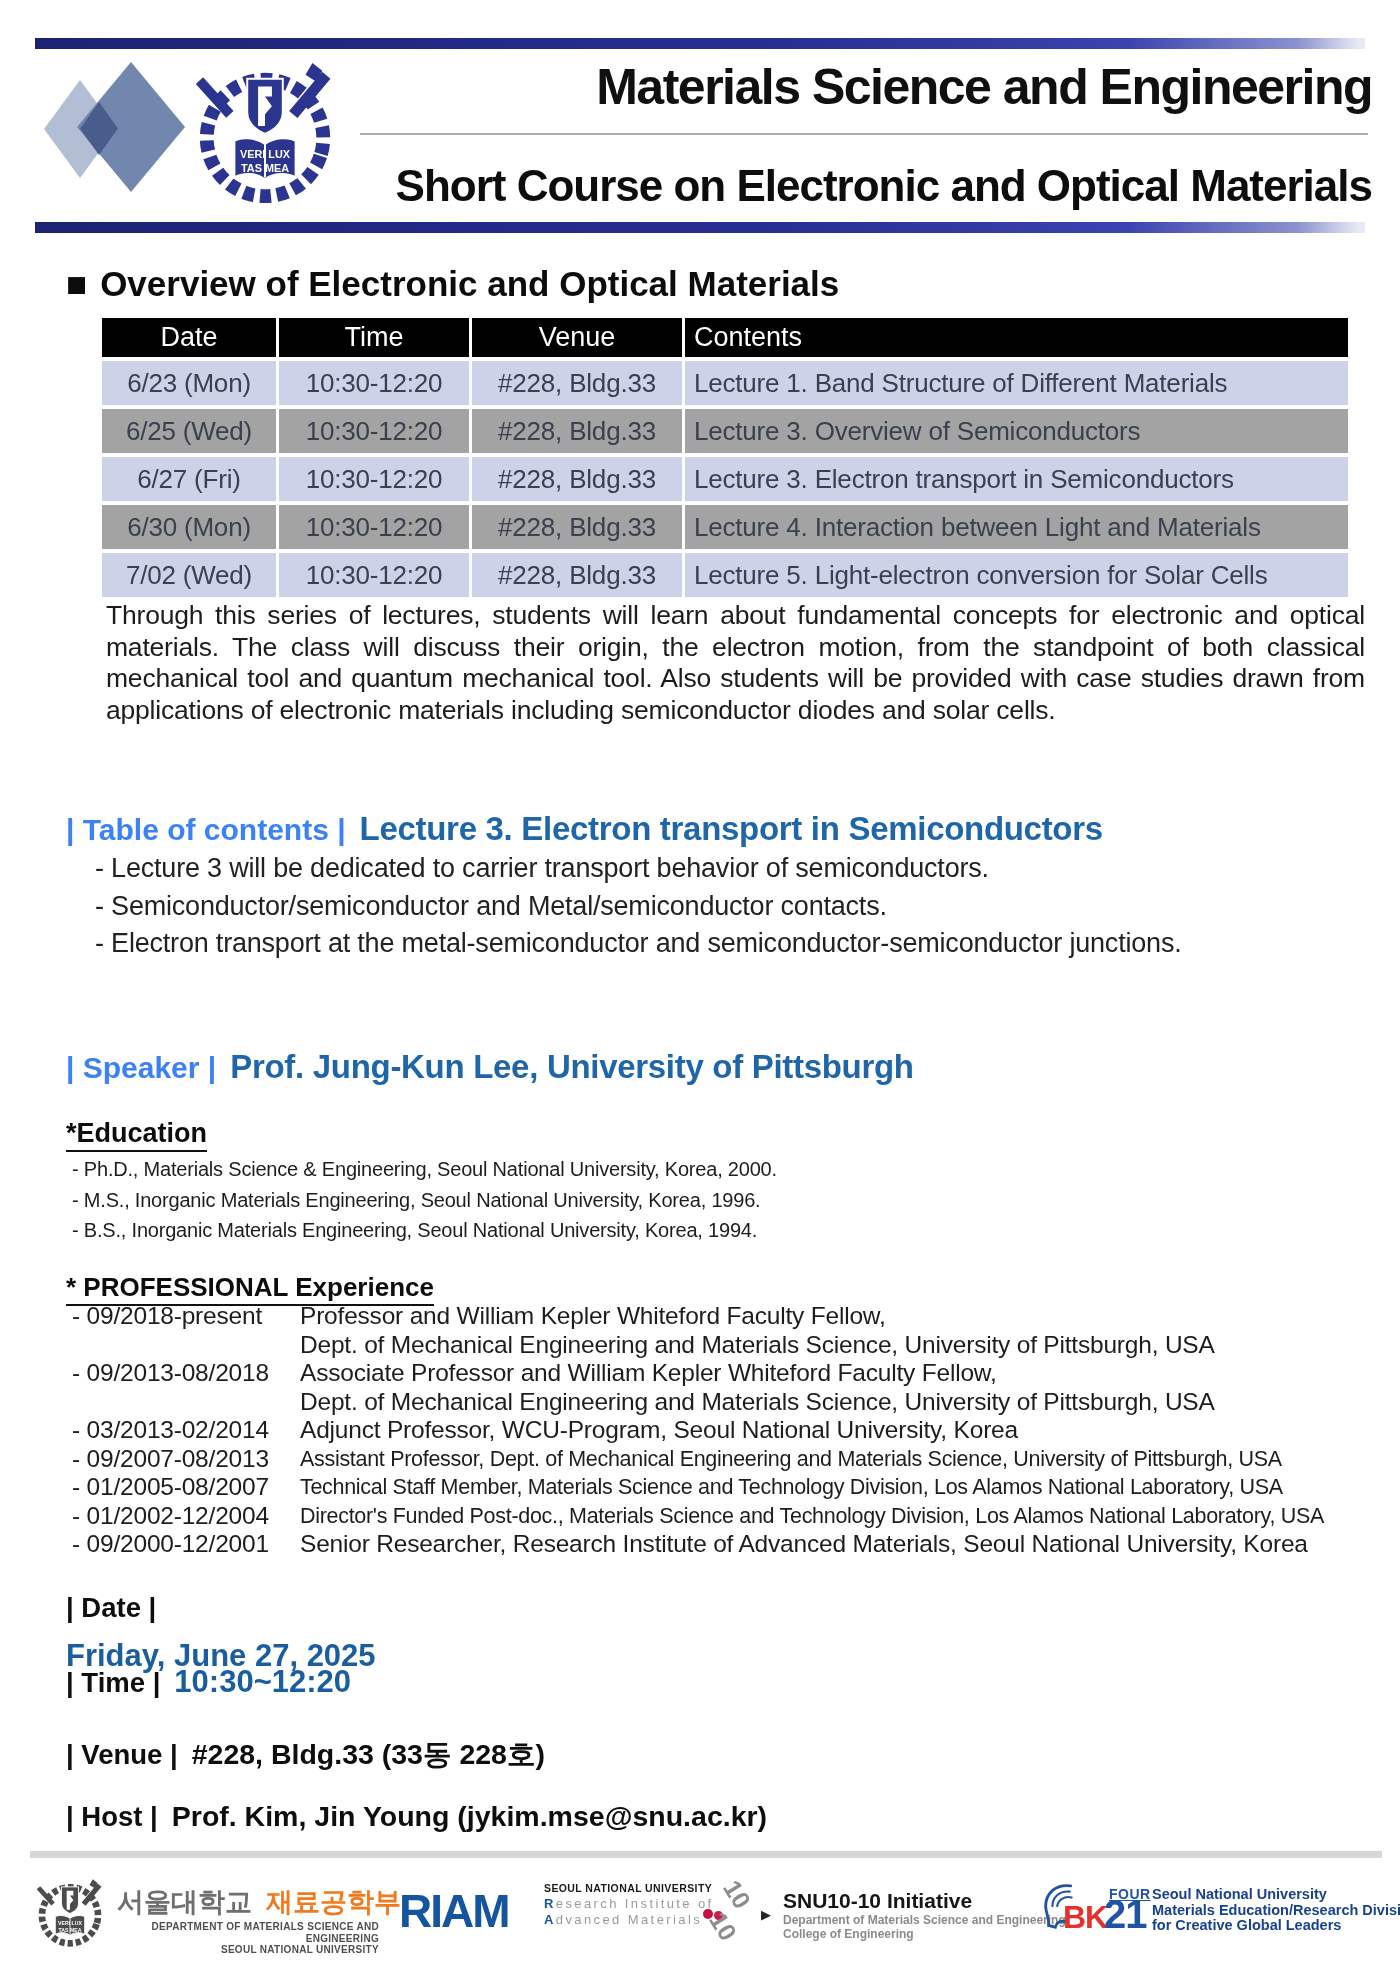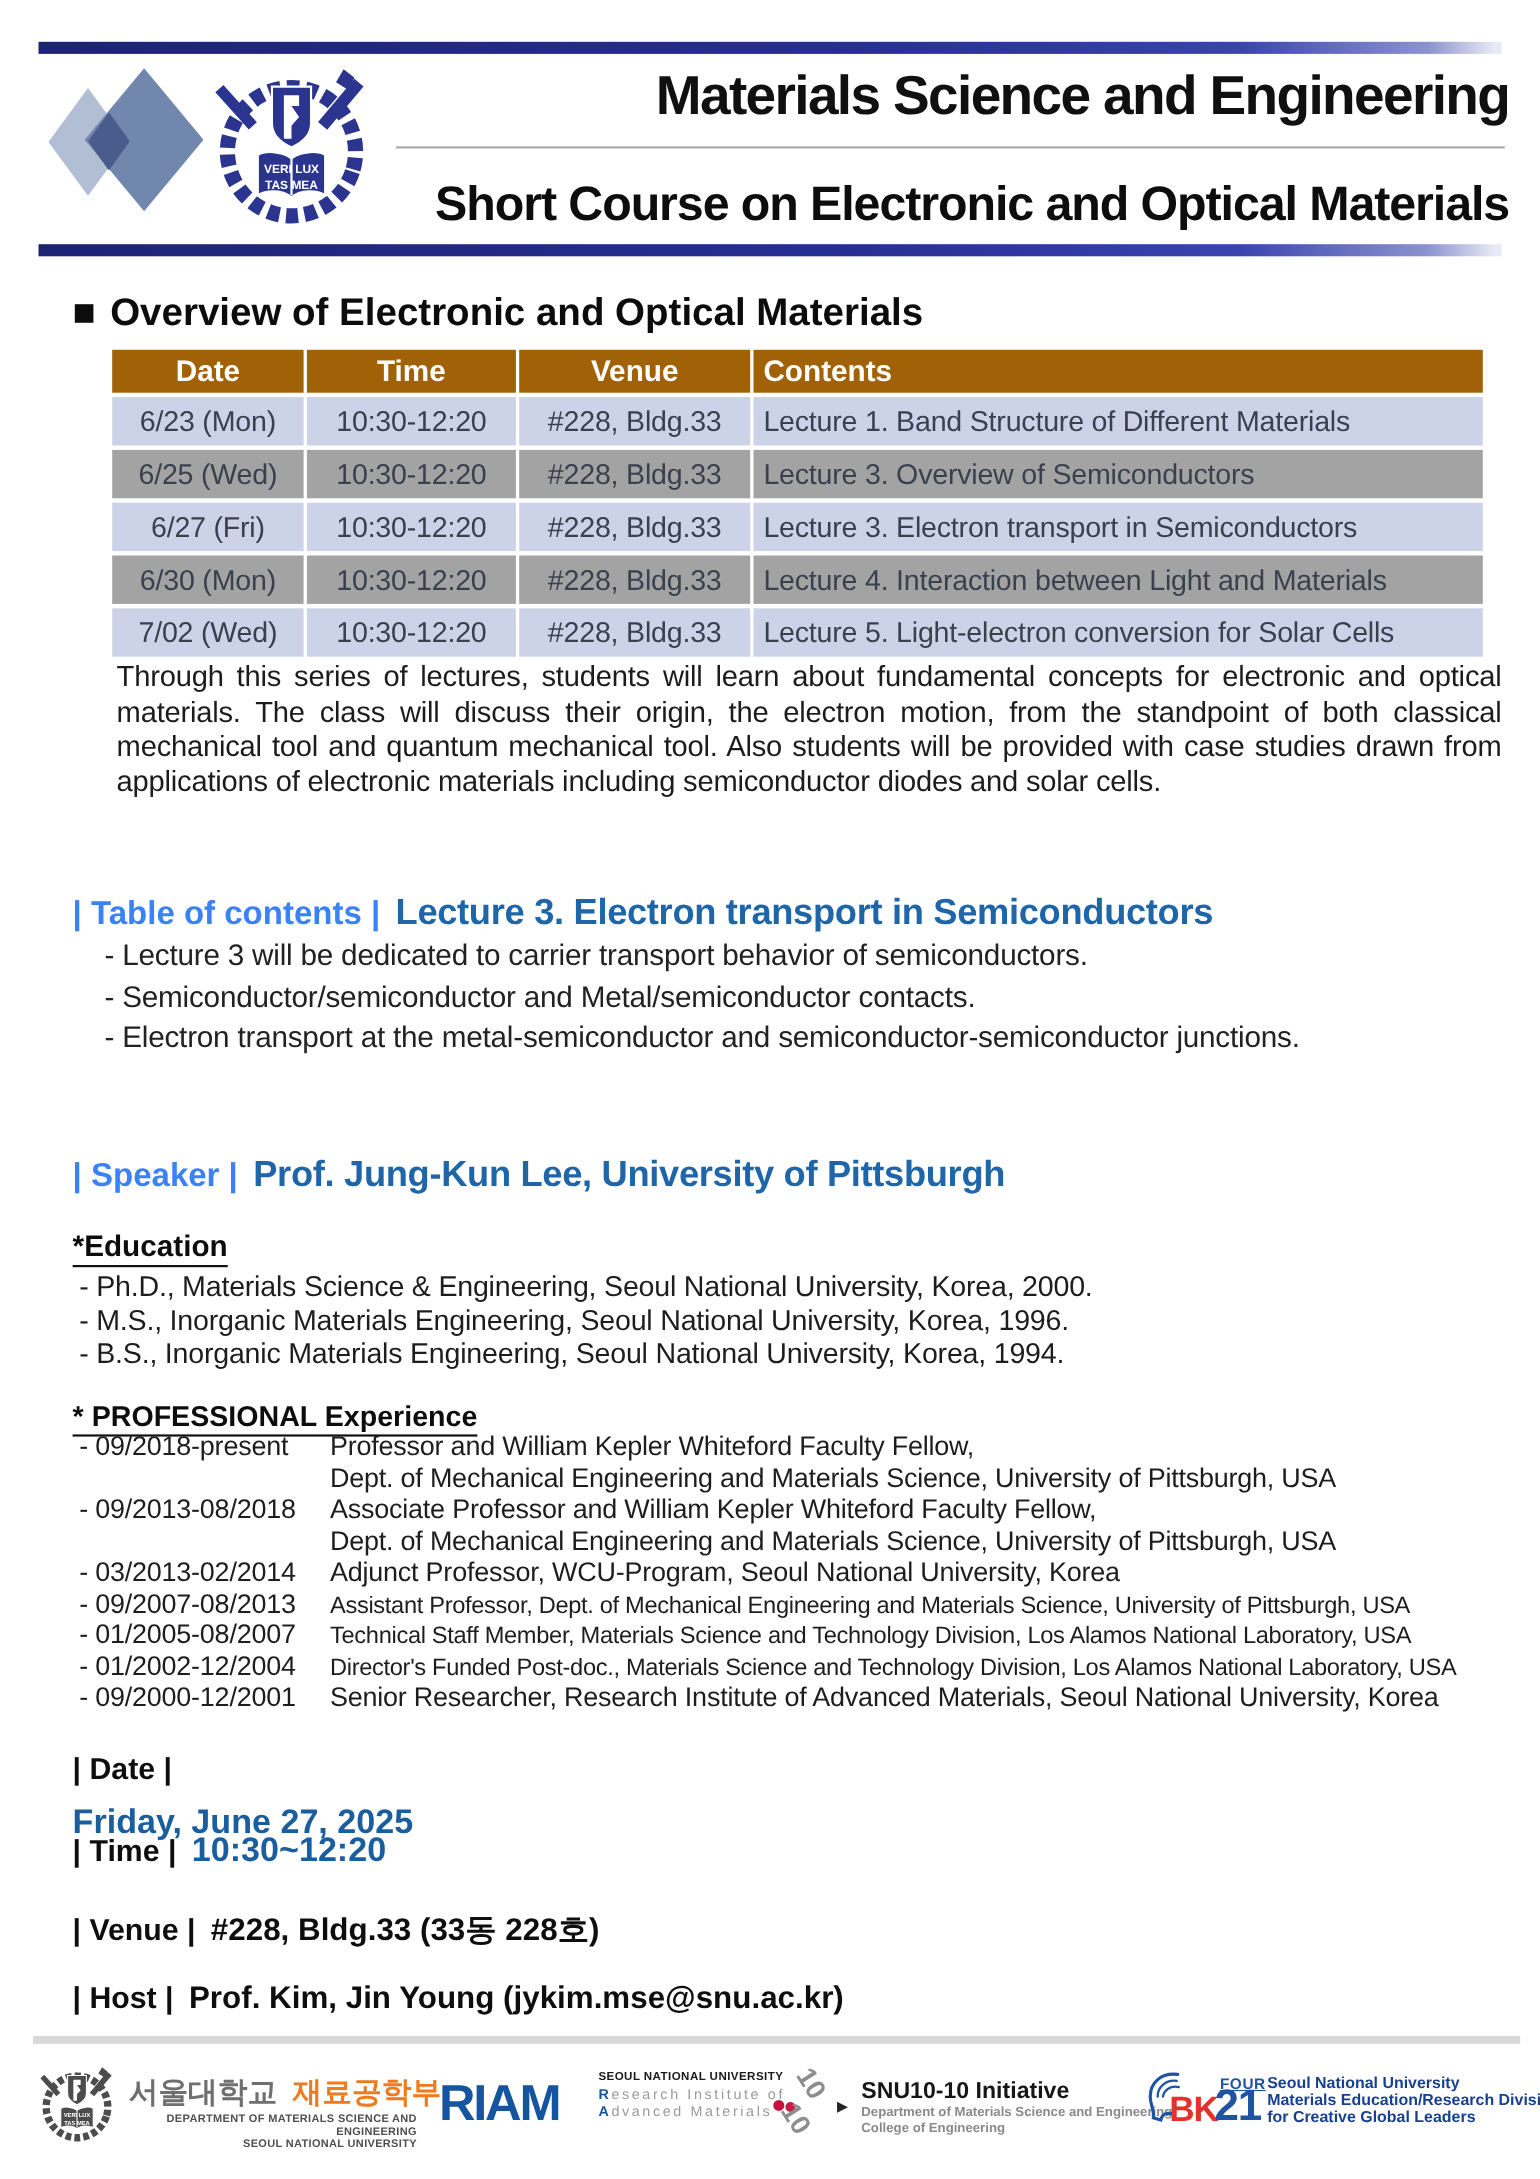--- a/index.html
+++ b/index.html
@@ -27,21 +27,21 @@
   #emblem-box{left:186px;top:56px;width:158px;height:154px;color:#2b3590;}
   #seal-box{left:32px;top:1876px;width:76px;height:74px;color:#4c4c4c;}
   svg text{font-family:"Liberation Sans","DejaVu Sans",sans-serif;}
 
   
   #overview-heading{left:66px;top:264px;font-size:35px;font-weight:700;color:#0c0c0c;white-space:nowrap;}
   #overview-heading .sq{margin-right:13px;}
 
   #course-table{left:102px;top:318px;width:1246px;}
   .tbl-row{display:flex;gap:3px;margin-bottom:4px;}
-  .tbl-head .cell{background:#a16207;color:#fff;font-weight:700;font-size:27px;line-height:39px;}
+  .tbl-head .cell{background:#000000;color:#fff;font-weight:400;font-size:27px;line-height:39px;}
   .tbl-body .cell{font-size:26px;line-height:44px;color:#39404e;letter-spacing:-0.2px;}
   .tbl-body.odd .cell{background:#ccd3e8;}
   .tbl-body.even .cell{background:#a3a3a3;}
   .cell{text-align:center;white-space:nowrap;overflow:hidden;}
   .c-date{width:174px;} .c-time{width:190px;} .c-venue{width:210px;}
   .c-contents{flex:1;text-align:left;padding-left:9px;}
 
   #overview-desc{left:106px;top:600px;width:1259px;font-size:26.5px;line-height:31.5px;
                  text-align:justify;color:#1c1c1c;letter-spacing:-0.2px;}
 
@@ -51,21 +51,21 @@
   .label-row{display:flex;align-items:baseline;gap:14px;}
 
   #toc-row{left:66px;top:810px;}
   #toc-list{left:95px;top:850px;font-size:27px;line-height:37.5px;color:#222;letter-spacing:-0.2px;}
 
   #speaker-row{left:66px;top:1048px;}
 
   .uhead{font-weight:700;color:#0d0d0d;white-space:nowrap;border-bottom:2.5px solid #111;
          display:inline-block;padding-bottom:1px;}
   #edu-heading{left:66px;top:1118px;font-size:27px;}
-  #edu-list{left:72px;top:1154px;font-size:26px;line-height:30.5px;color:#1d1d1d;letter-spacing:-0.2px;}
+  #edu-list{left:72px;top:1154px;font-size:20px;line-height:30.5px;color:#1d1d1d;letter-spacing:-0.2px;}
   #exp-heading{left:66px;top:1272px;font-size:26px;}
   #exp-list{left:72px;top:1302px;font-size:24.5px;line-height:28.5px;color:#1d1d1d;letter-spacing:-0.2px;}
   .exp-row{display:flex;}
   .exp-period{flex:0 0 228px;white-space:nowrap;}
   .exp-body{flex:1;}
   .exp-text,.exp-cont{white-space:nowrap;}
   .exp-row:nth-child(4) .exp-text,
   .exp-row:nth-child(5) .exp-text,
   .exp-row:nth-child(6) .exp-text{font-size:21.5px;letter-spacing:-0.3px;line-height:28.5px;}
 

